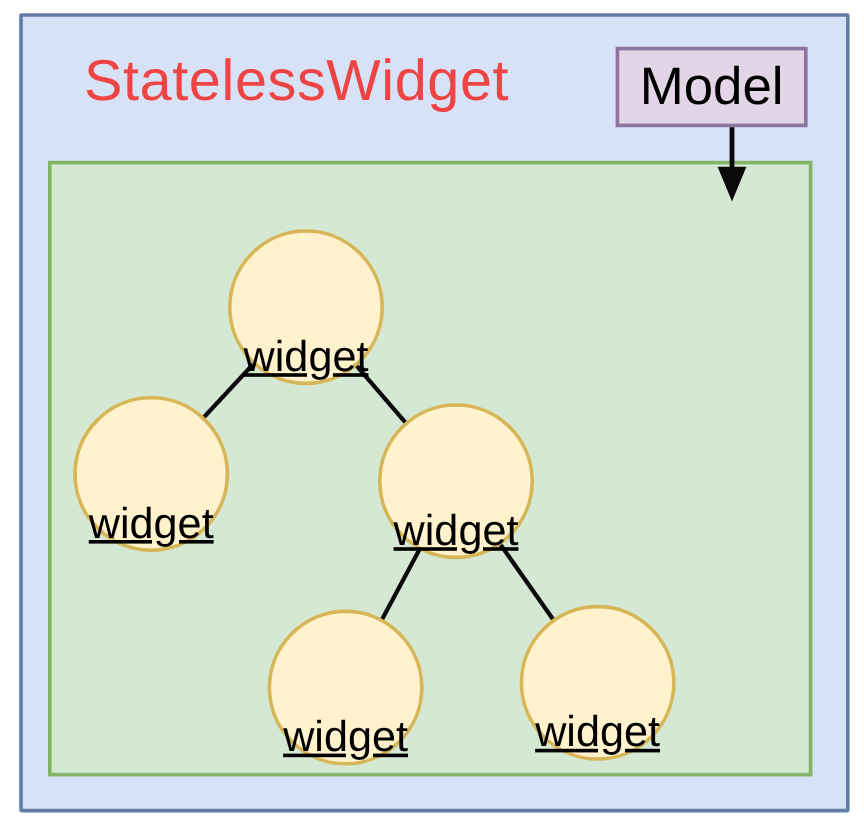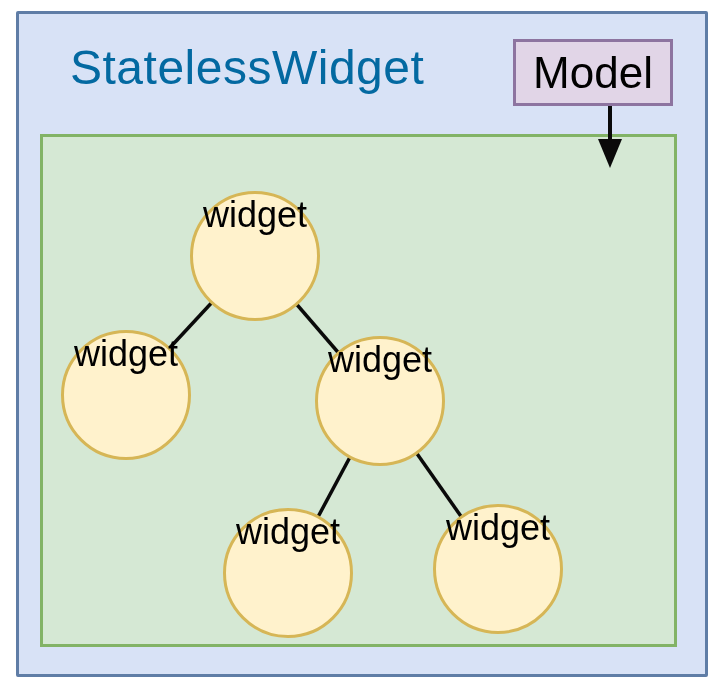--- a/index.html
+++ b/index.html
@@ -27,21 +27,21 @@
     border: 3px solid #5f7da6;
     border-radius: 2px;
   }
   .diagram-title {
     position: absolute;
     left: 70px;
     top: 42px;
     font-size: 48px;
     line-height: 1.1;
     letter-spacing: 0.5px;
-    color: #0369a1;
+    color: #ef4444;
     white-space: nowrap;
   }
   .model-box {
     position: absolute;
     left: 513px;
     top: 39px;
     width: 160px;
     height: 67px;
     box-sizing: border-box;
     background: #e1d5e7;
@@ -78,23 +78,24 @@
   }
   .node {
     position: absolute;
     width: 130px;
     height: 130px;
     box-sizing: border-box;
     background: #fff2cc;
     border: 3px solid #d6b656;
     border-radius: 50%;
     display: flex;
-    align-items: flex-start;
+    align-items: flex-end;
     justify-content: center;
     font-size: 36px;
+    text-decoration: underline;
   }
   .node-root        { left: 147px; top: 54px;  }
   .node-child-left  { left: 18px;  top: 193px; }
   .node-child-right { left: 272px; top: 199px; }
   .node-gc-left     { left: 180px; top: 371px; }
   .node-gc-right    { left: 390px; top: 367px; }
   .arrow-svg {
     position: absolute;
     left: 0;
     top: 0;

